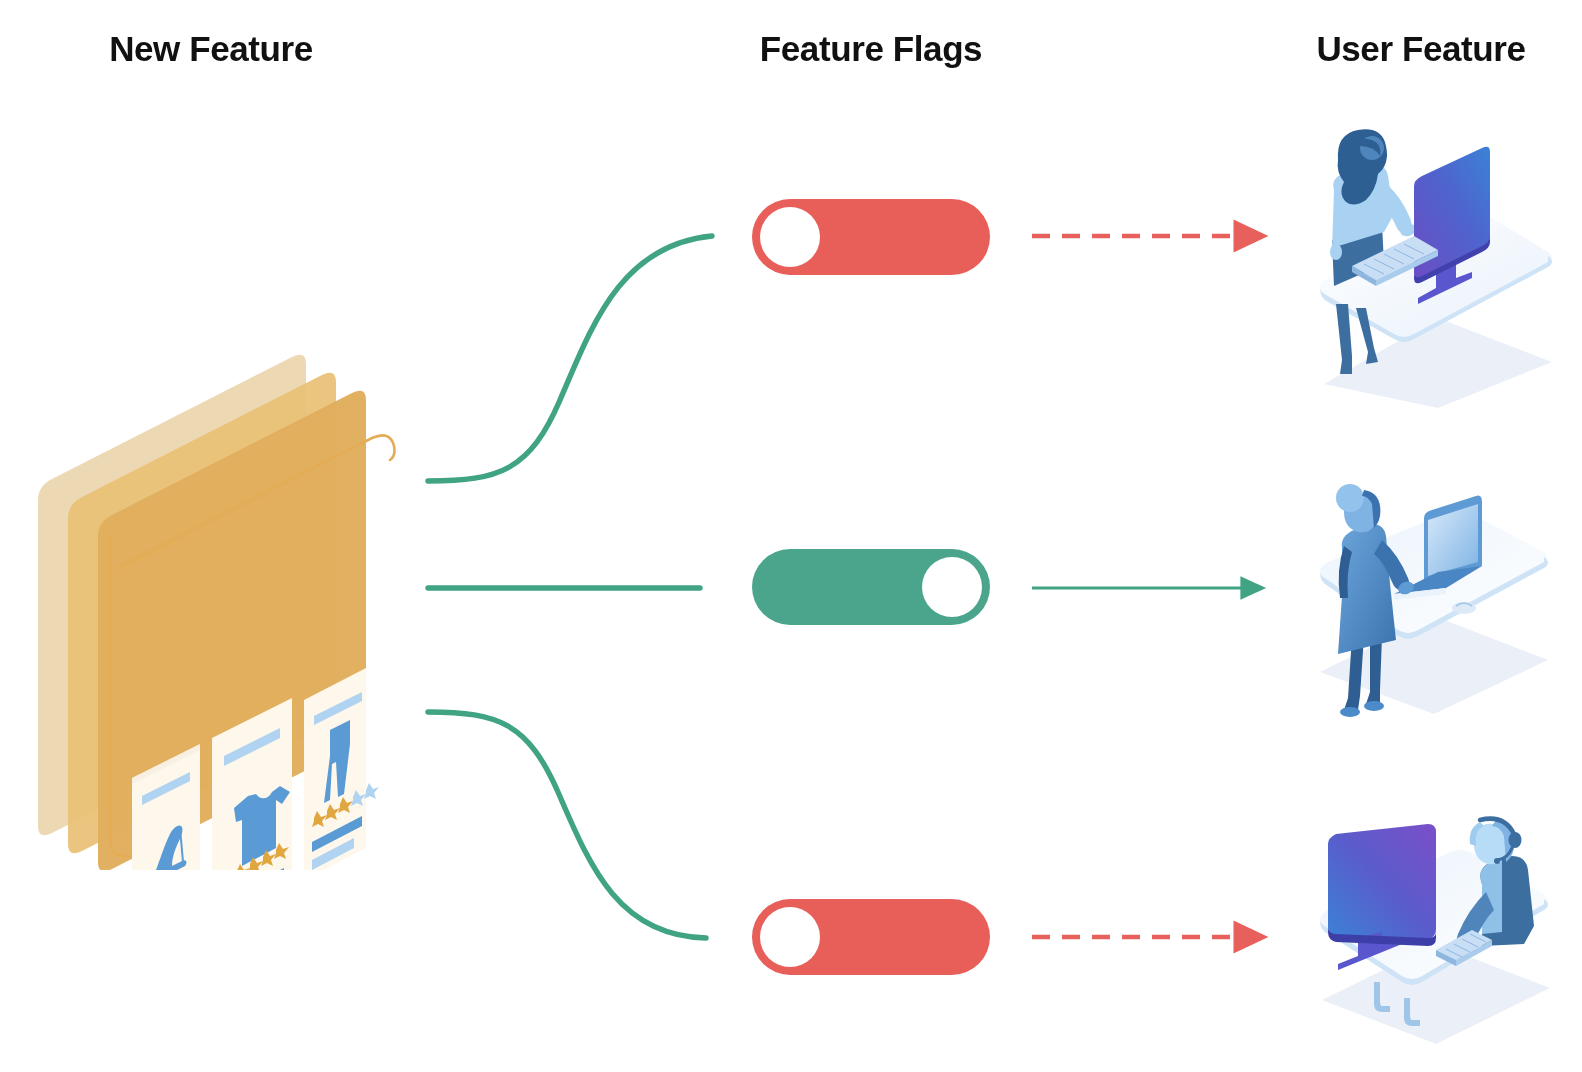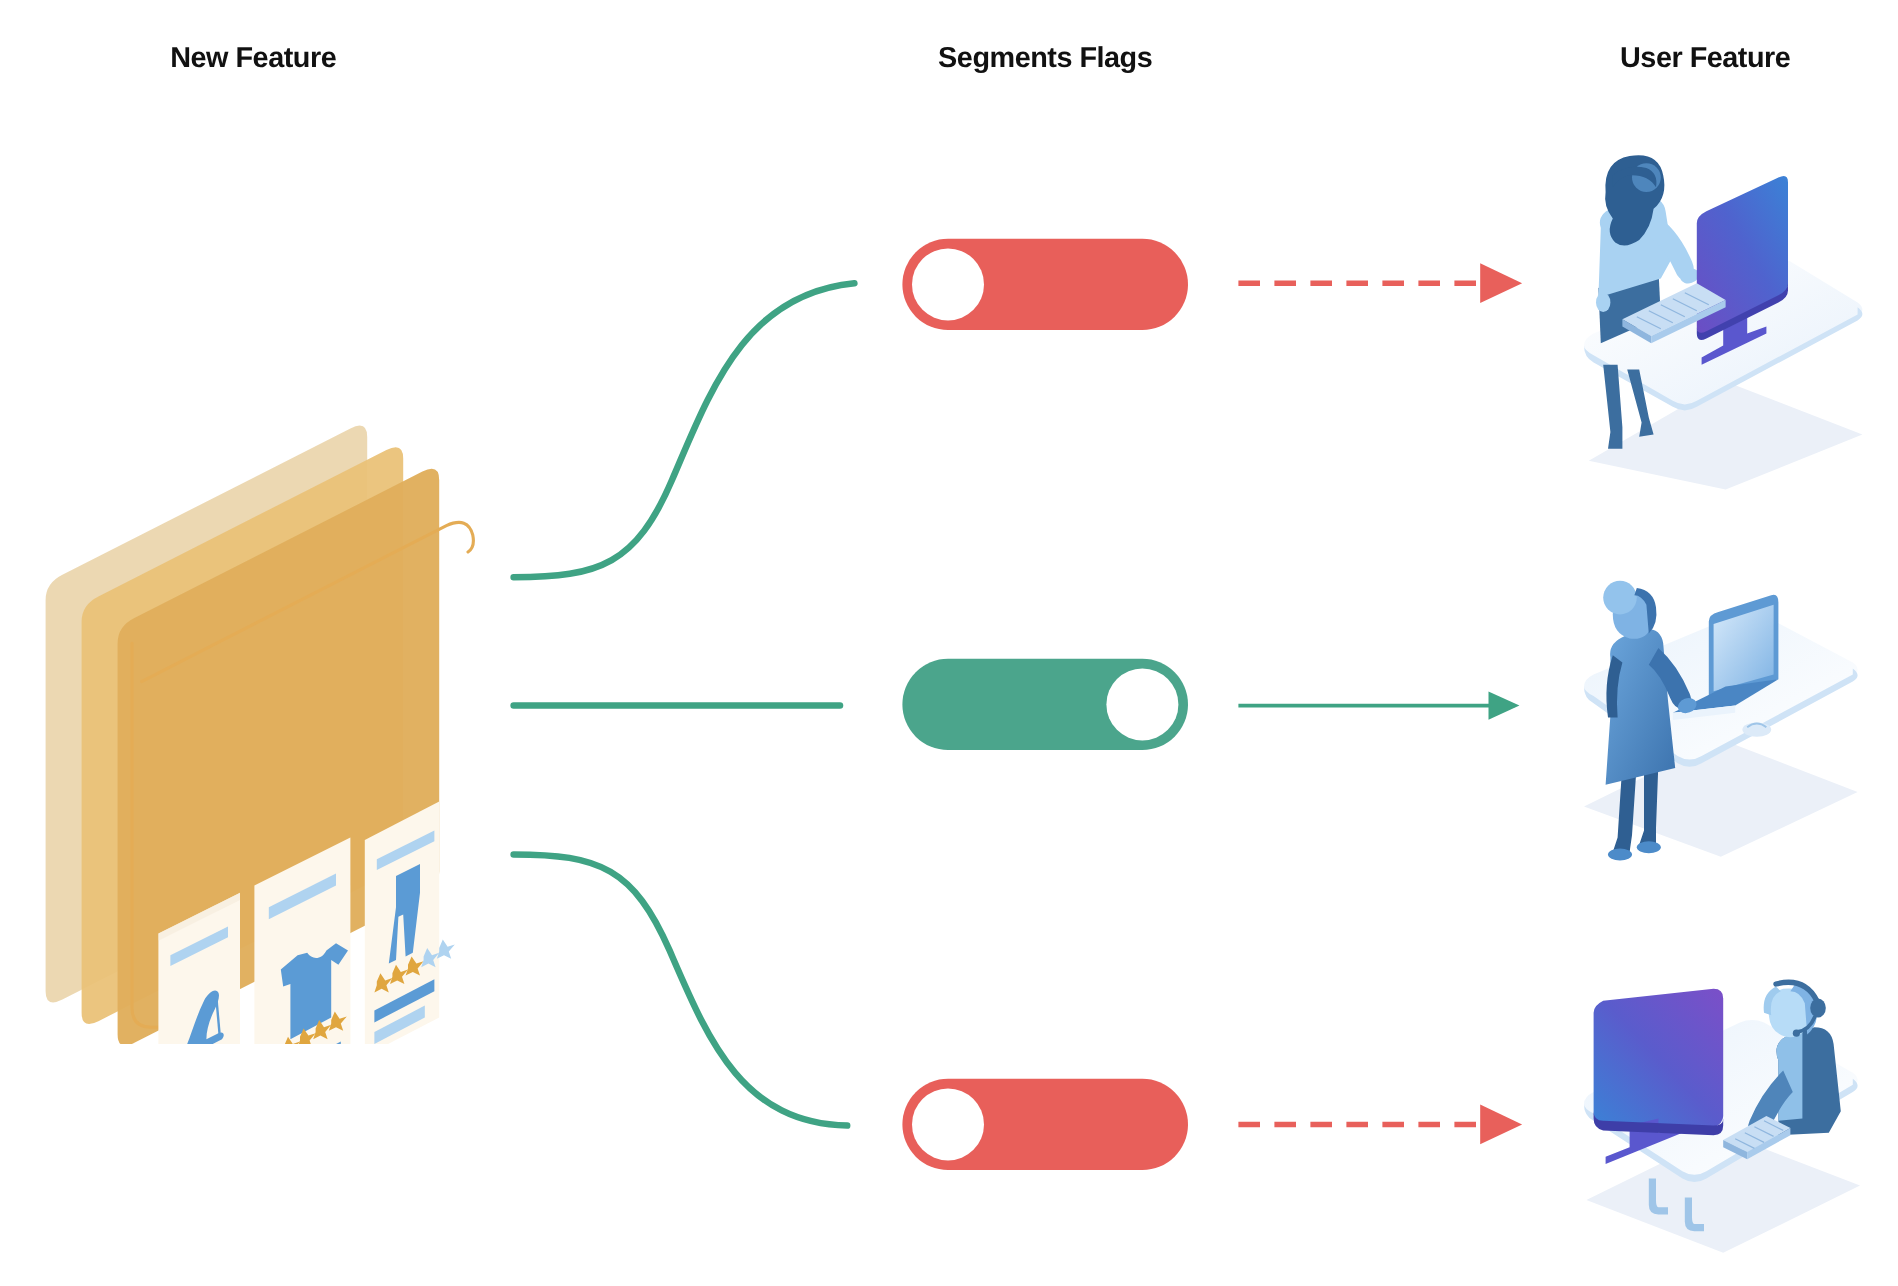--- a/index.html
+++ b/index.html
@@ -13,21 +13,21 @@
   #canvas {
     position: relative;
     width: 1582px;
     height: 1072px;
     background: #ffffff;
     overflow: hidden;
   }
   .col-title {
     position: absolute;
     top: 28px;
-    font-size: 24px;
+    font-size: 35px;
     font-weight: bold;
     color: #111111;
     letter-spacing: -0.4px;
     white-space: nowrap;
     text-align: center;
     line-height: 42px;
     user-select: none;
   }
   #title-new-feature { left: 0px; width: 422px; }
   #title-feature-flags { left: 711px; width: 320px; }
@@ -83,21 +83,21 @@
     height: 570px;
     pointer-events: none;
   }
 </style>
 </head>
 <body>
 
 <div id="canvas">
 
   <div class="col-title" id="title-new-feature">New Feature</div>
-  <div class="col-title" id="title-feature-flags">Segments Flags</div>
+  <div class="col-title" id="title-feature-flags">Feature Flags</div>
   <div class="col-title" id="title-user-segments">User Feature</div>
 
   <svg id="cards-illustration" viewBox="0 0 420 570">
     <defs>
       <clipPath id="clipCardA">
         <path d="M112,280 L195,238 L195,430 L112,472 Z"></path>
       </clipPath>
     </defs>
 
     <g>

